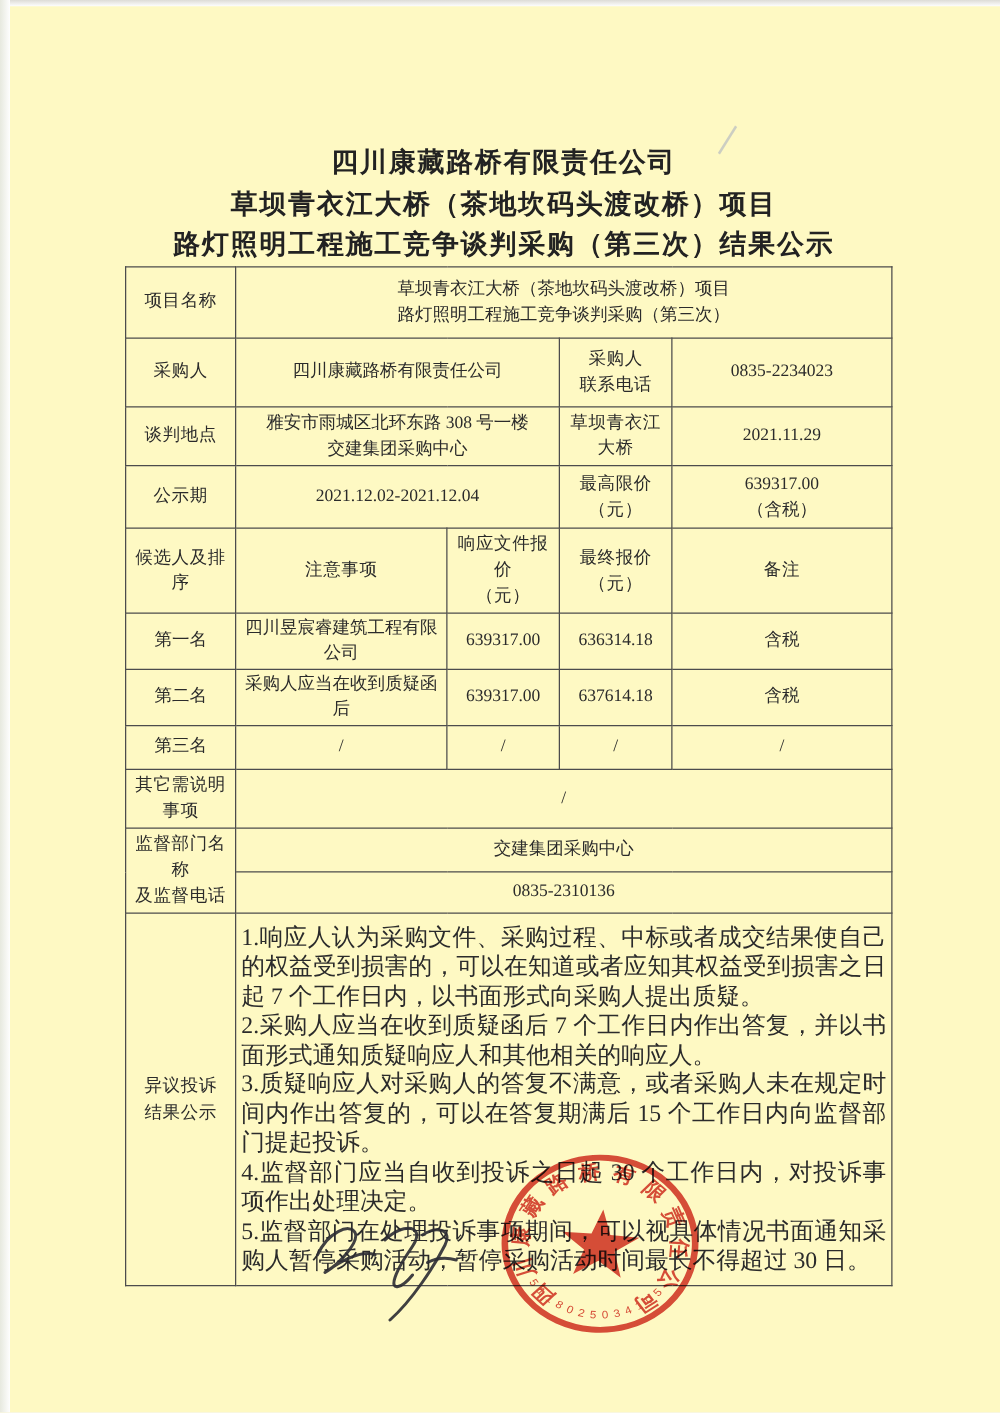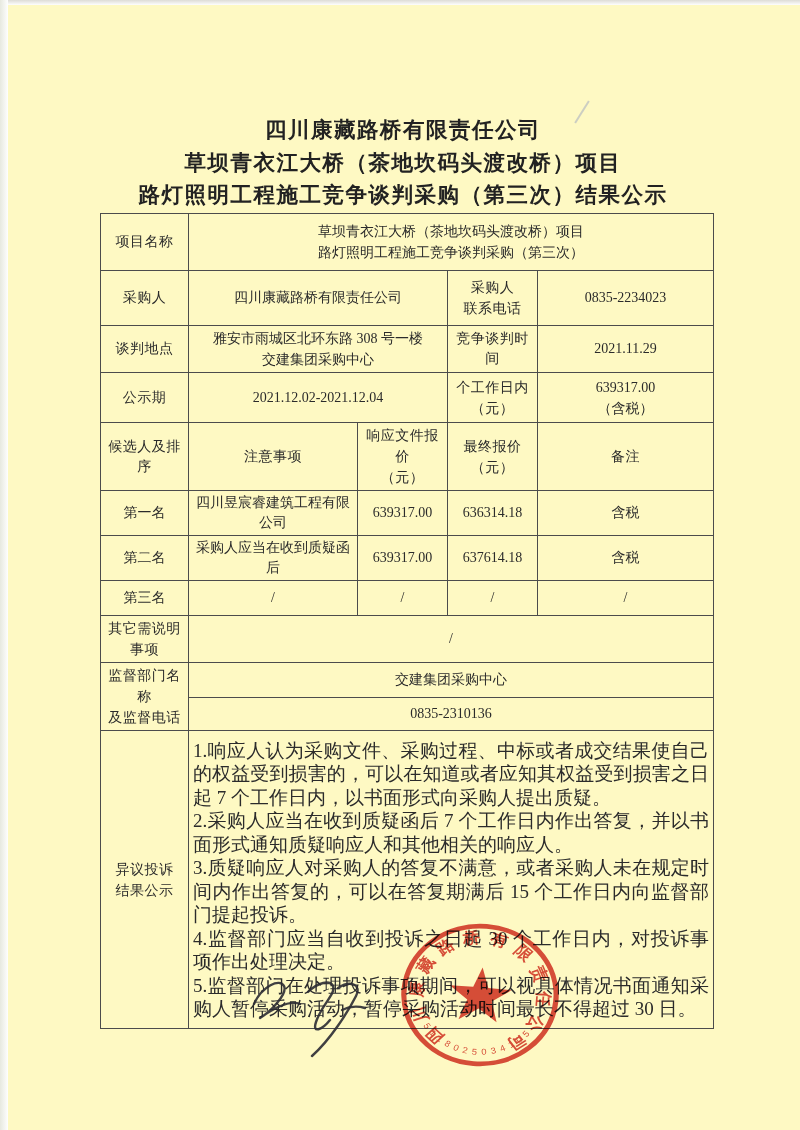--- a/index.html
+++ b/index.html
@@ -94,28 +94,28 @@
         <div class="two">联系电话</div>
       </td>
       <td>0835-2234023</td>
     </tr>
     <tr style="height:44px">
       <td class="lbl">谈判地点</td>
       <td colspan="2">
         <div class="two">雅安市雨城区北环东路 308 号一楼</div>
         <div class="two">交建集团采购中心</div>
       </td>
-      <td class="lbl">竞争谈判时间</td>
+      <td class="lbl">草坝青衣江大桥</td>
       <td>2021.11.29</td>
     </tr>
     <tr style="height:50px">
       <td class="lbl">公示期</td>
       <td colspan="2">2021.12.02-2021.12.04</td>
       <td class="lbl">
-        <div class="two">个工作日内</div>
+        <div class="two">最高限价</div>
         <div class="two">（元）</div>
       </td>
       <td>
         <div class="two">639317.00</div>
         <div class="two">（含税）</div>
       </td>
     </tr>
     <tr style="height:44px">
       <td class="lbl">候选人及排序</td>
       <td class="lbl">注意事项</td>

